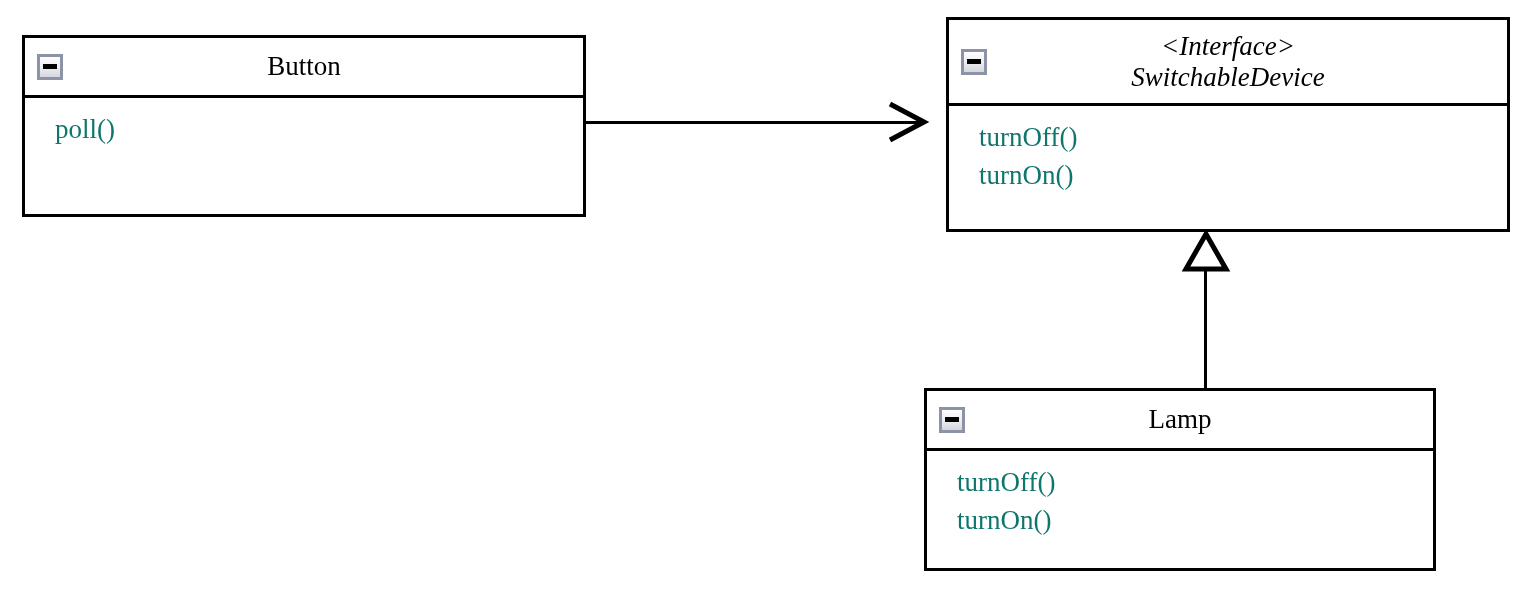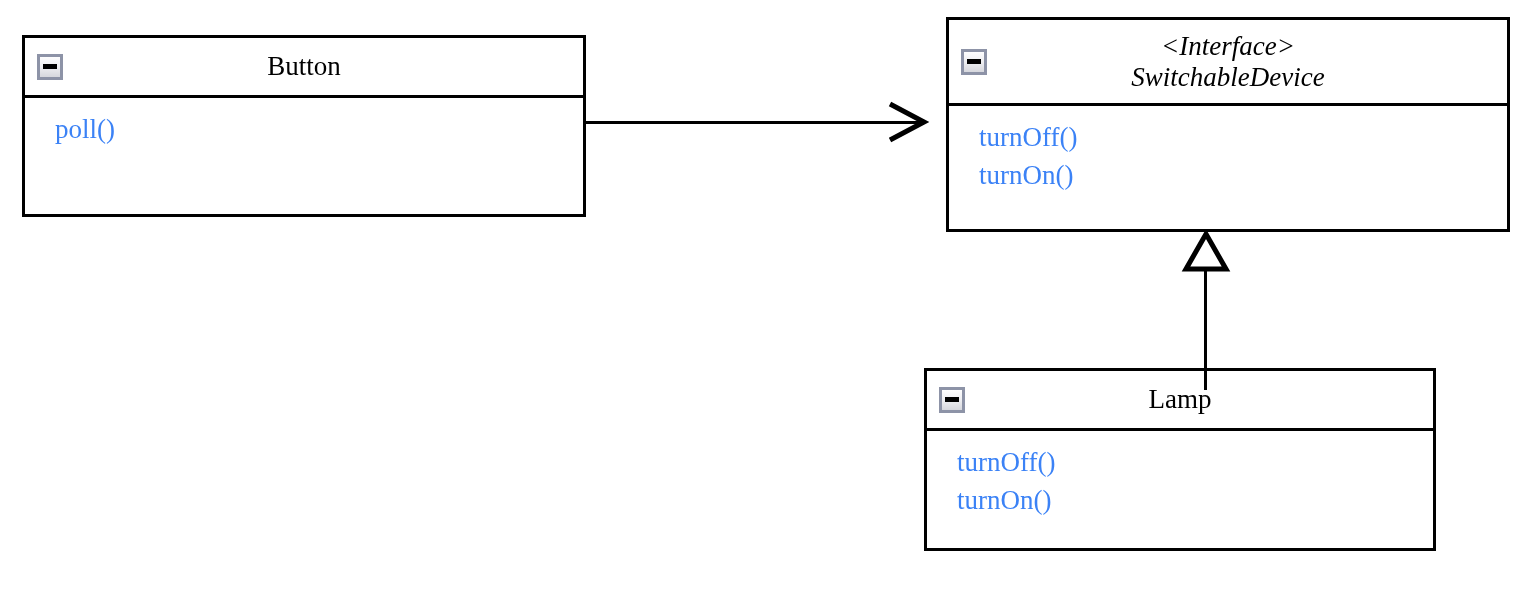--- a/index.html
+++ b/index.html
@@ -43,21 +43,21 @@
   }
   .uml-title.italic {
     font-style: italic;
   }
   .uml-body {
     box-sizing: border-box;
     flex: 1 1 auto;
     padding: 12px 0 0 30px;
   }
   .uml-member {
-    color: #3b82f6;
+    color: #0f766e;
     font-size: 27px;
     line-height: 1.42;
     white-space: nowrap;
   }
 
   
   .collapse-icon {
     position: absolute;
     left: 12px;
     top: 50%;
@@ -114,21 +114,21 @@
       </span>
       <span class="uml-title italic">&lt;Interface&gt;
 SwitchableDevice</span>
     </div>
     <div class="uml-body">
       <div class="uml-member">turnOff()</div>
       <div class="uml-member">turnOn()</div>
     </div>
   </div>
 
-  <div class="uml-box" style="left:924px; top:368px; width:512px; height:183px;">
+  <div class="uml-box" style="left:924px; top:388px; width:512px; height:183px;">
     <div class="uml-header" style="height:60px;">
       <span class="collapse-icon">
         <span class="bar"></span>
       </span>
       <span class="uml-title">Lamp</span>
     </div>
     <div class="uml-body">
       <div class="uml-member">turnOff()</div>
       <div class="uml-member">turnOn()</div>
     </div>

